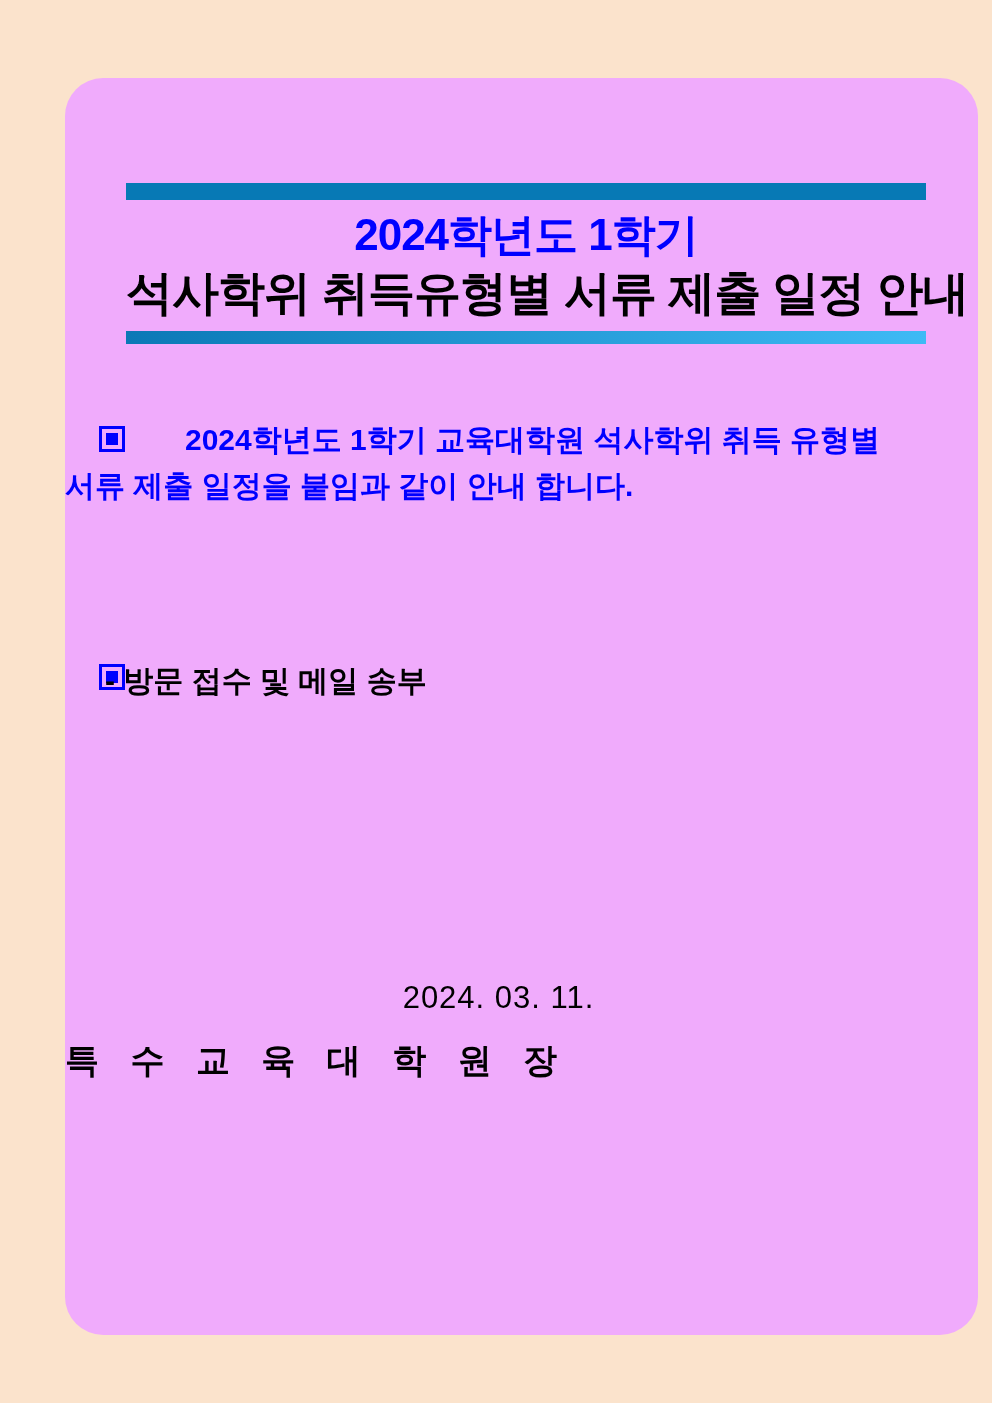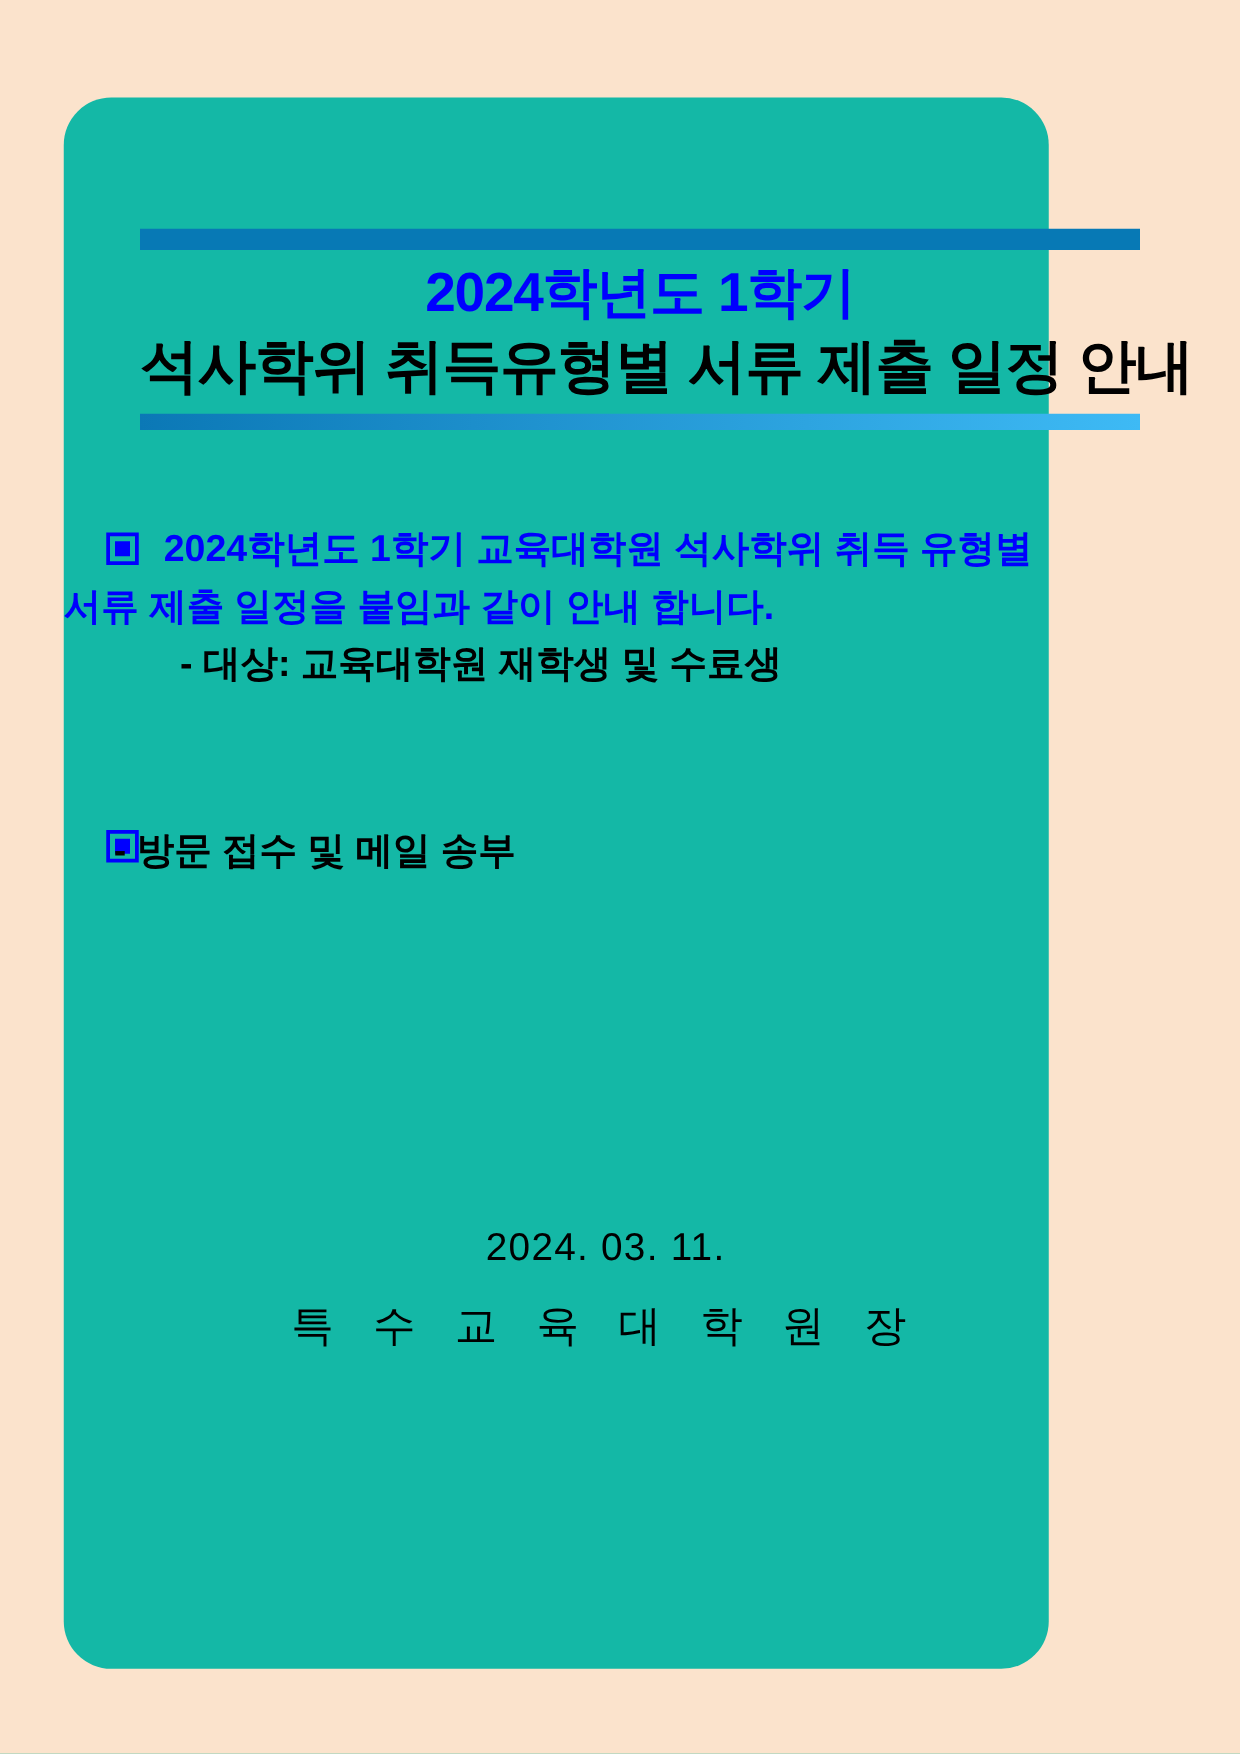--- a/index.html
+++ b/index.html
@@ -12,25 +12,25 @@
     background: #FBE3CC;
     font-family: "Liberation Sans", "DejaVu Sans", sans-serif;
     position: relative;
   }
   .page {
     position: absolute;
     inset: 0;
   }
   .card {
     position: absolute;
-    left: 51px;
+    left: 65px;
     top: 78px;
-    width: 788px;
+    width: 913px;
     height: 1257px;
-    background: #14b8a6;
+    background: #f0abfc;
     border-radius: 38px;
   }
   
   .doc-header {
     position: absolute;
     left: 61px;
     top: 105px;
     width: 800px;
   }
   .bar-top {
@@ -74,21 +74,21 @@
   .section-1 { top: 339px; }
   .section-2 { top: 577px; }
   .s-line {
     position: relative;
     font-size: 30px;
     font-weight: 700;
     white-space: nowrap;
   }
   .section-1 .s-line { height: 46px; line-height: 46px; }
   .section-2 .s-line { height: 51px; line-height: 51px; }
-  .s-line.heading { padding-left: 80px; color: #0000FF; }
+  .s-line.heading { padding-left: 120px; color: #0000FF; }
   .s-line.cont    { color: #0000FF; }
   .s-line.sub-deep { padding-left: 93px; color: #000000; }
   .s-line.sub      { padding-left: 40px; color: #000000; }
   .bullet {
     position: absolute;
     left: 34px;
     top: 9px;
     width: 20px;
     height: 20px;
     border: 3px solid #0000FF;
@@ -111,23 +111,23 @@
     font-size: 31px;
     font-weight: 400;
     color: #000000;
     letter-spacing: 1px;
   }
   .doc-signature {
     position: absolute;
     top: 960px;
     left: 0;
     width: 867px;
-    text-align: center;
+    text-align: left;
     font-size: 34px;
-    font-weight: 400;
+    font-weight: 700;
     color: #000000;
     letter-spacing: 11px;
     white-space: nowrap;
   }
 </style>
 </head>
 <body>
 
 <div class="page">
   <div class="card">
@@ -138,21 +138,20 @@
       <div class="title2">석사학위 취득유형별 서류 제출 일정 안내</div>
       <div class="bar-bottom"></div>
     </div>
 
     <div class="section section-1">
       <span class="bullet">
         <span class="bullet-inner"></span>
       </span>
       <div class="s-line heading">2024학년도 1학기 교육대학원 석사학위 취득 유형별</div>
       <div class="s-line cont">서류 제출 일정을 붙임과 같이 안내 합니다.</div>
-      <div class="s-line sub-deep">- 대상: 교육대학원 재학생 및 수료생</div>
     </div>
 
     <div class="section section-2">
       <span class="bullet">
         <span class="bullet-inner"></span>
       </span>
       <div class="s-line sub">- 방문 접수 및 메일 송부</div>
     </div>
 
     <div class="doc-date">2024. 03. 11.</div>

